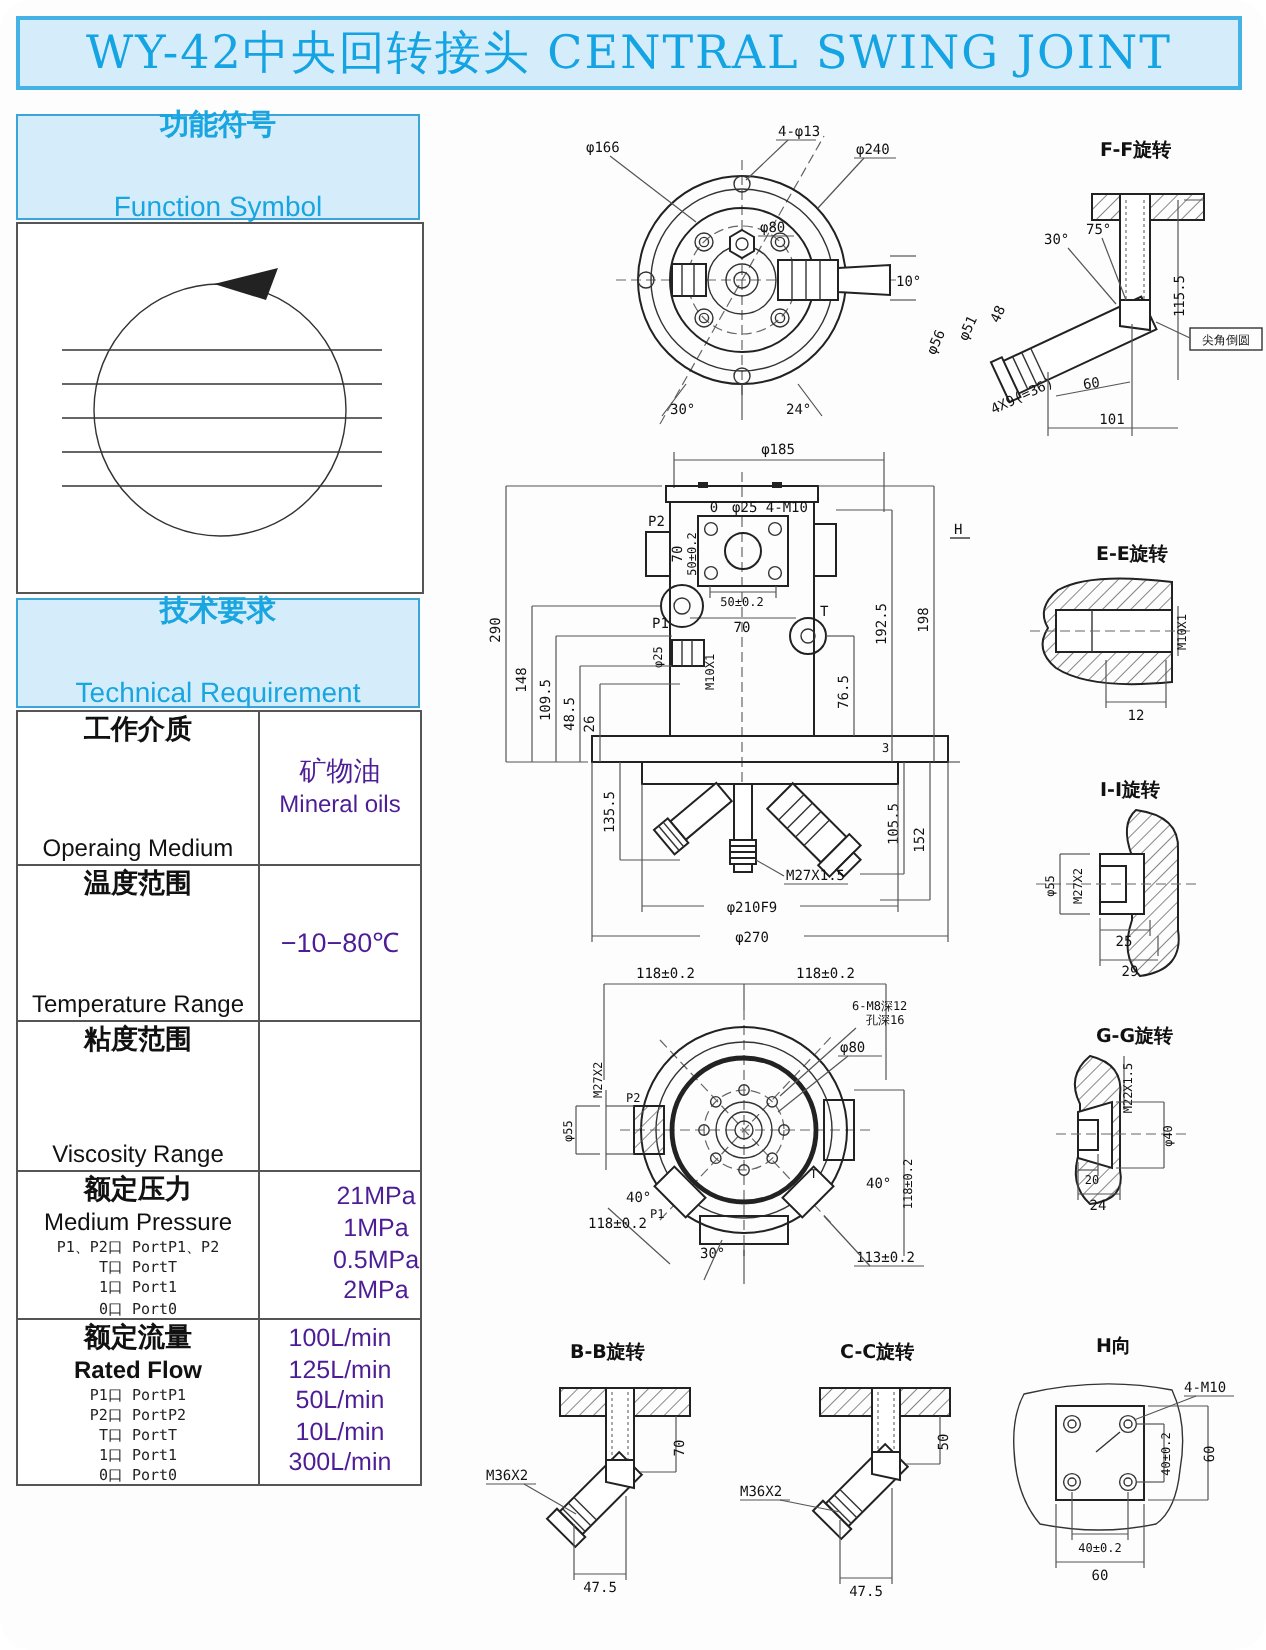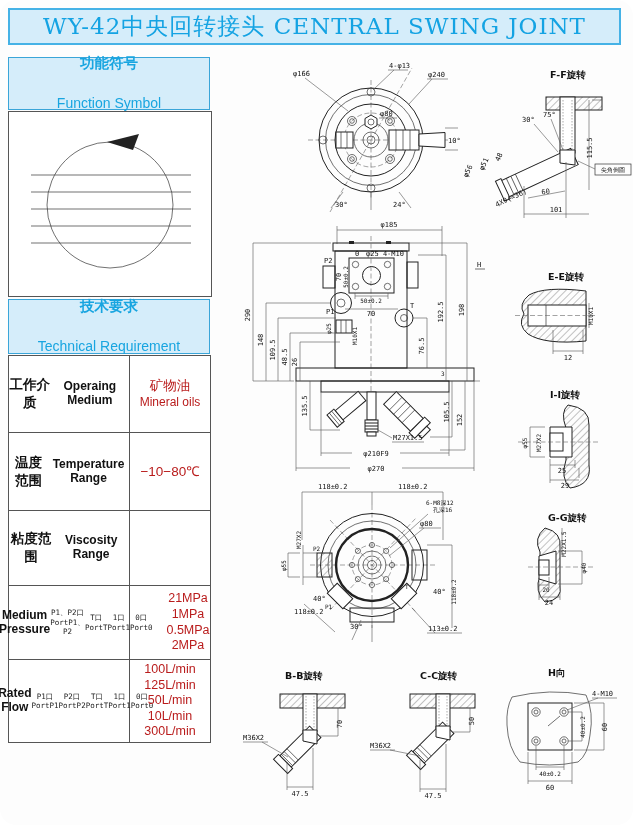--- a/index.html
+++ b/index.html
@@ -8,26 +8,26 @@
     display:flex;align-items:center;justify-content:center;color:#14a3e3;font-family:"DejaVu Serif",serif;
     font-size:23px;letter-spacing:1px;white-space:nowrap;}
   .hdr{position:absolute;left:8px;width:200px;background:#d5edfa;border:1.5px solid #3aa5d8;color:#18a5e0;
     display:flex;flex-direction:column;align-items:center;justify-content:center;line-height:1.3;}
   .hdr .zh{font-size:14.5px;font-weight:bold;font-family:Liberation Mono, monospace;}
   .hdr .en{font-size:14px;margin-top:20px;}
   .symbox{position:absolute;left:8px;top:111px;width:202px;height:184px;border:1px solid #555;background:#fff;}
   .spec{position:absolute;left:8px;top:355px;width:203px;}
   .srow{display:flex;border:1px solid #555;border-top:none;background:#fff;}
   .srow:first-child{border-top:1px solid #555;}
-  .lcell{width:120px;border-right:1px solid #555;display:flex;flex-direction:row;align-items:center;justify-content:center;text-align:center;}
+  .lcell{width:120px;border-right:1px solid #555;display:flex;flex-direction:column;align-items:center;justify-content:space-between;text-align:center;}
   .vcell{flex:1;display:flex;flex-direction:column;align-items:center;justify-content:center;text-align:center;}
   .zh1{font-size:13.5px;font-weight:bold;color:#111;}
-  .en1{font-size:12px;color:#111;line-height:1.15;font-weight:bold;}
+  .en1{font-size:12px;color:#111;line-height:1.15;}
   .sub{font-size:7.5px;font-family:"DejaVu Sans Mono",monospace;color:#222;line-height:1.25;}
-  .val{font-size:13.5px;color:#b91c1c;line-height:1.3;}
+  .val{font-size:13.5px;color:#4c1d95;line-height:1.3;}
   .val.small{font-size:12.5px;line-height:1.25;}
   svg text{fill:#111;font-family:"DejaVu Sans Mono",monospace;font-size:7px;}
   svg text.vt{font-size:9.5px;font-weight:bold;font-family:"DejaVu Sans",sans-serif;}
   svg text.sm{font-size:6px;}
   .obj{stroke:#222;stroke-width:1;fill:none;}
   .thin{stroke:#333;stroke-width:0.7;fill:none;}
   .dim{stroke:#555;stroke-width:0.6;fill:none;}
   .cl{stroke:#666;stroke-width:0.6;fill:none;stroke-dasharray:5 2.5;}
   .fillw{fill:#fff;stroke:#222;stroke-width:1;}
   .dark{fill:#222;stroke:none;}

